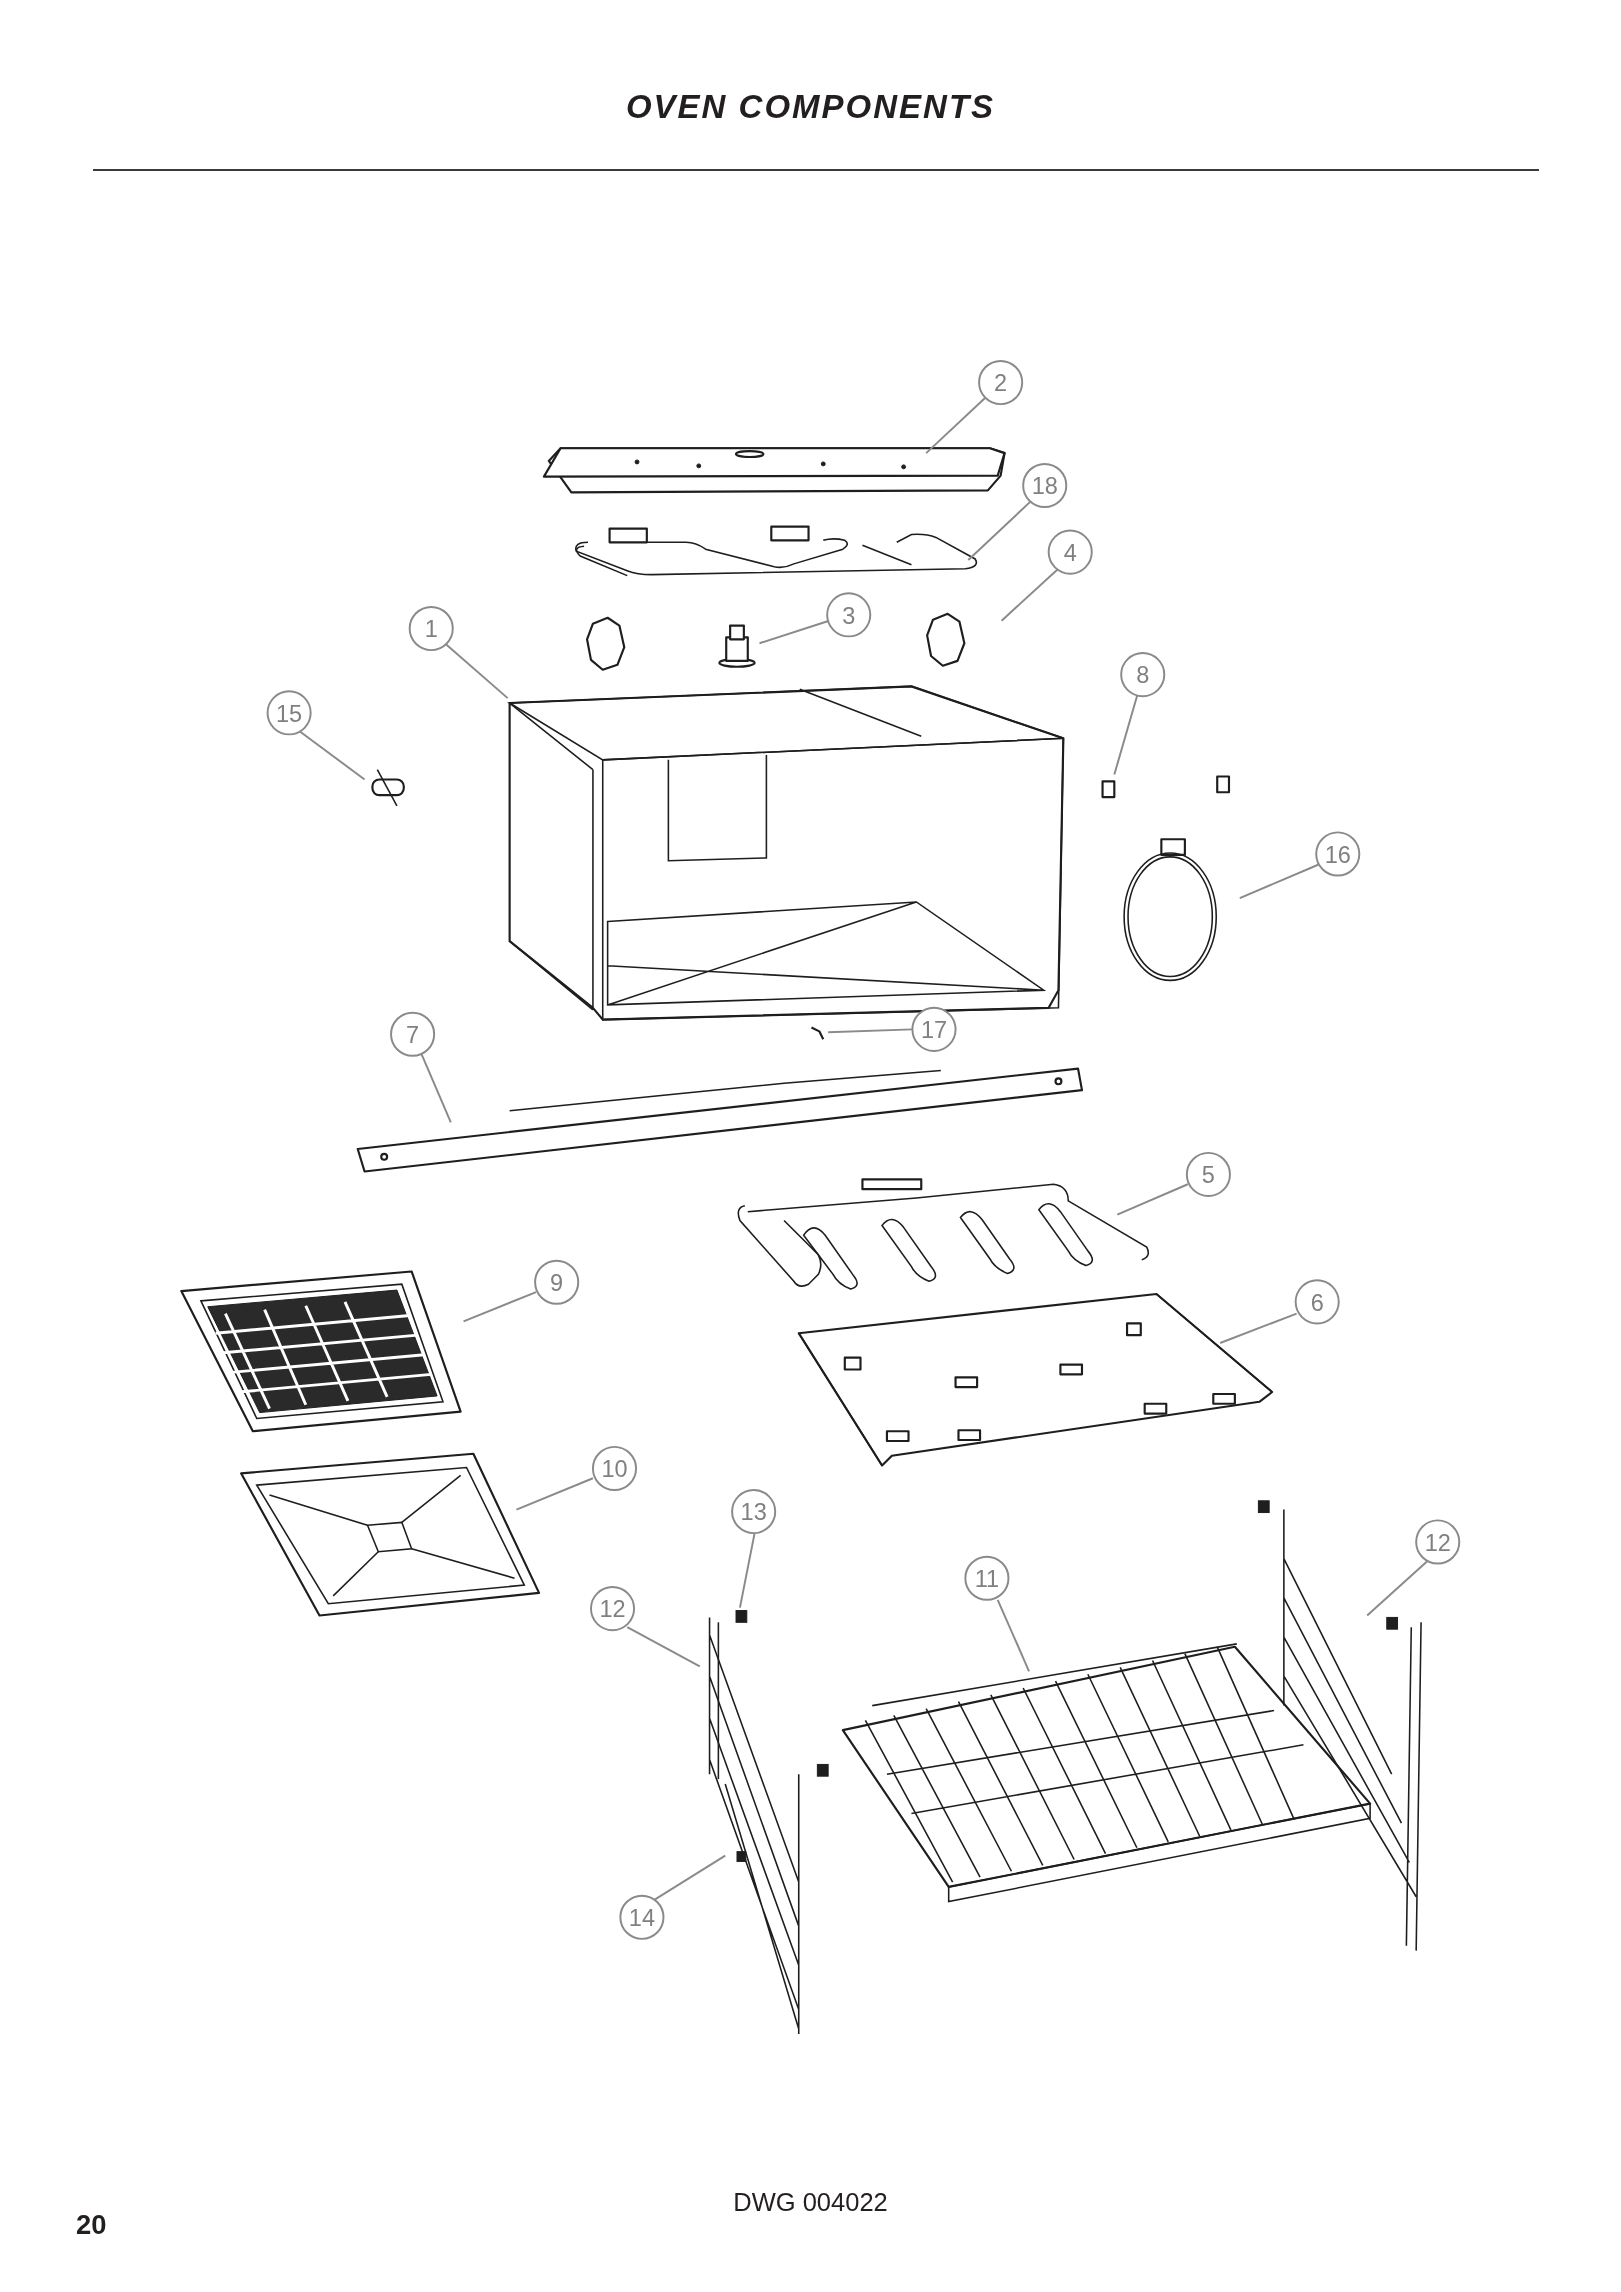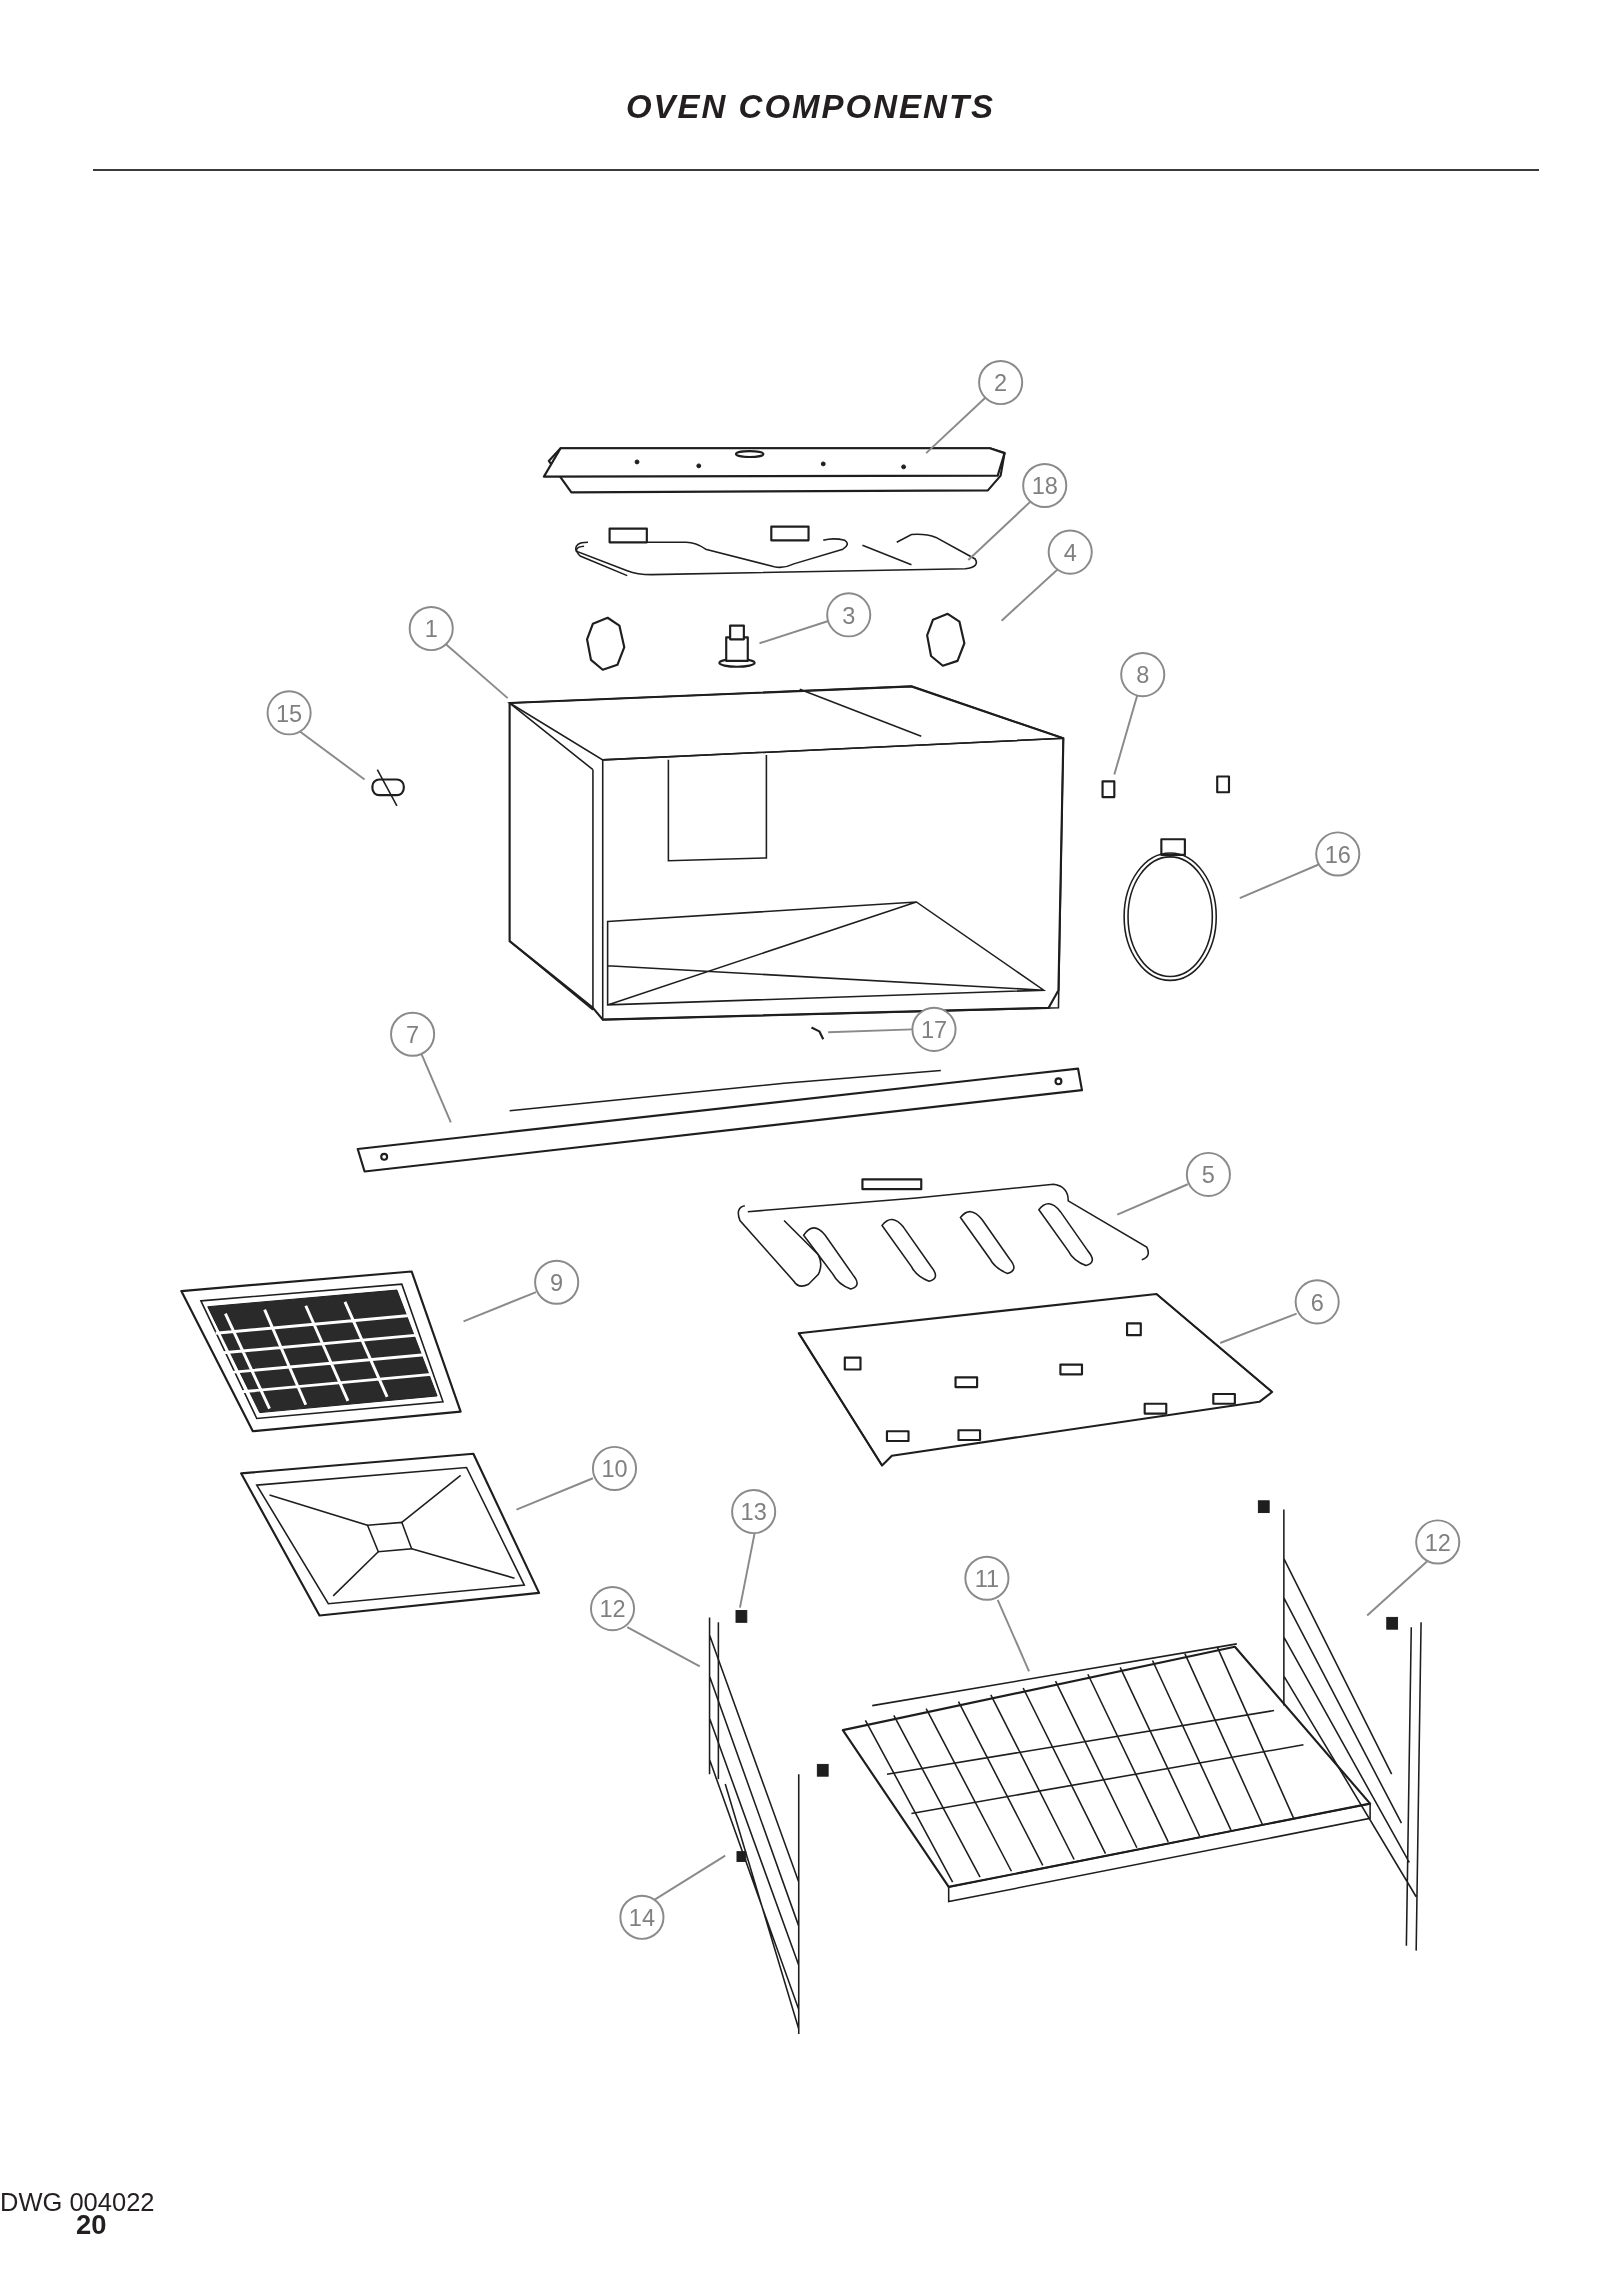--- a/index.html
+++ b/index.html
@@ -8,21 +8,21 @@
   .page-title { position: absolute; left: 0; width: 1621px; top: 88px; text-align: center;
          font-weight: bold; font-size: 33px; letter-spacing: 2px; color: #231f20; font-style: italic; }
   .title-rule { position: absolute; left: 93px; width: 1446px; top: 169px; height: 2px; background: #3a3a3a; }
   .drawing { position: absolute; left: 0; top: 0; width: 1621px; height: 2293px; }
   .callout-circle { fill: #ffffff; stroke: #8a8a8a; stroke-width: 2; }
   .callout-text { fill: #808080; font-size: 24px; font-family: "Liberation Sans", "DejaVu Sans", sans-serif; }
   .leader { stroke: #8a8a8a; stroke-width: 2; fill: none; }
   .part { fill: #ffffff; stroke: #1e1e1e; stroke-width: 2.2; stroke-linejoin: round; }
   .part-thin { fill: none; stroke: #1e1e1e; stroke-width: 1.6; }
   .part-dark { fill: #1e1e1e; stroke: #1e1e1e; stroke-width: 1; }
-  .drawing-number { position: absolute; top: 2188px; left: 0; width: 1621px; text-align: left;
+  .drawing-number { position: absolute; top: 2188px; left: 0; width: 1621px; text-align: center;
          font-size: 25.5px; color: #231f20; }
   .page-number { position: absolute; top: 2209px; left: 76px; font-weight: bold; font-size: 27.4px; color: #231f20; }
 </style>
 </head>
 <body>
 
 <div class="page-title">OVEN COMPONENTS</div>
 <div class="title-rule"></div>
 
 <svg class="drawing" viewBox="0 0 1654 2339" xmlns="http://www.w3.org/2000/svg">

